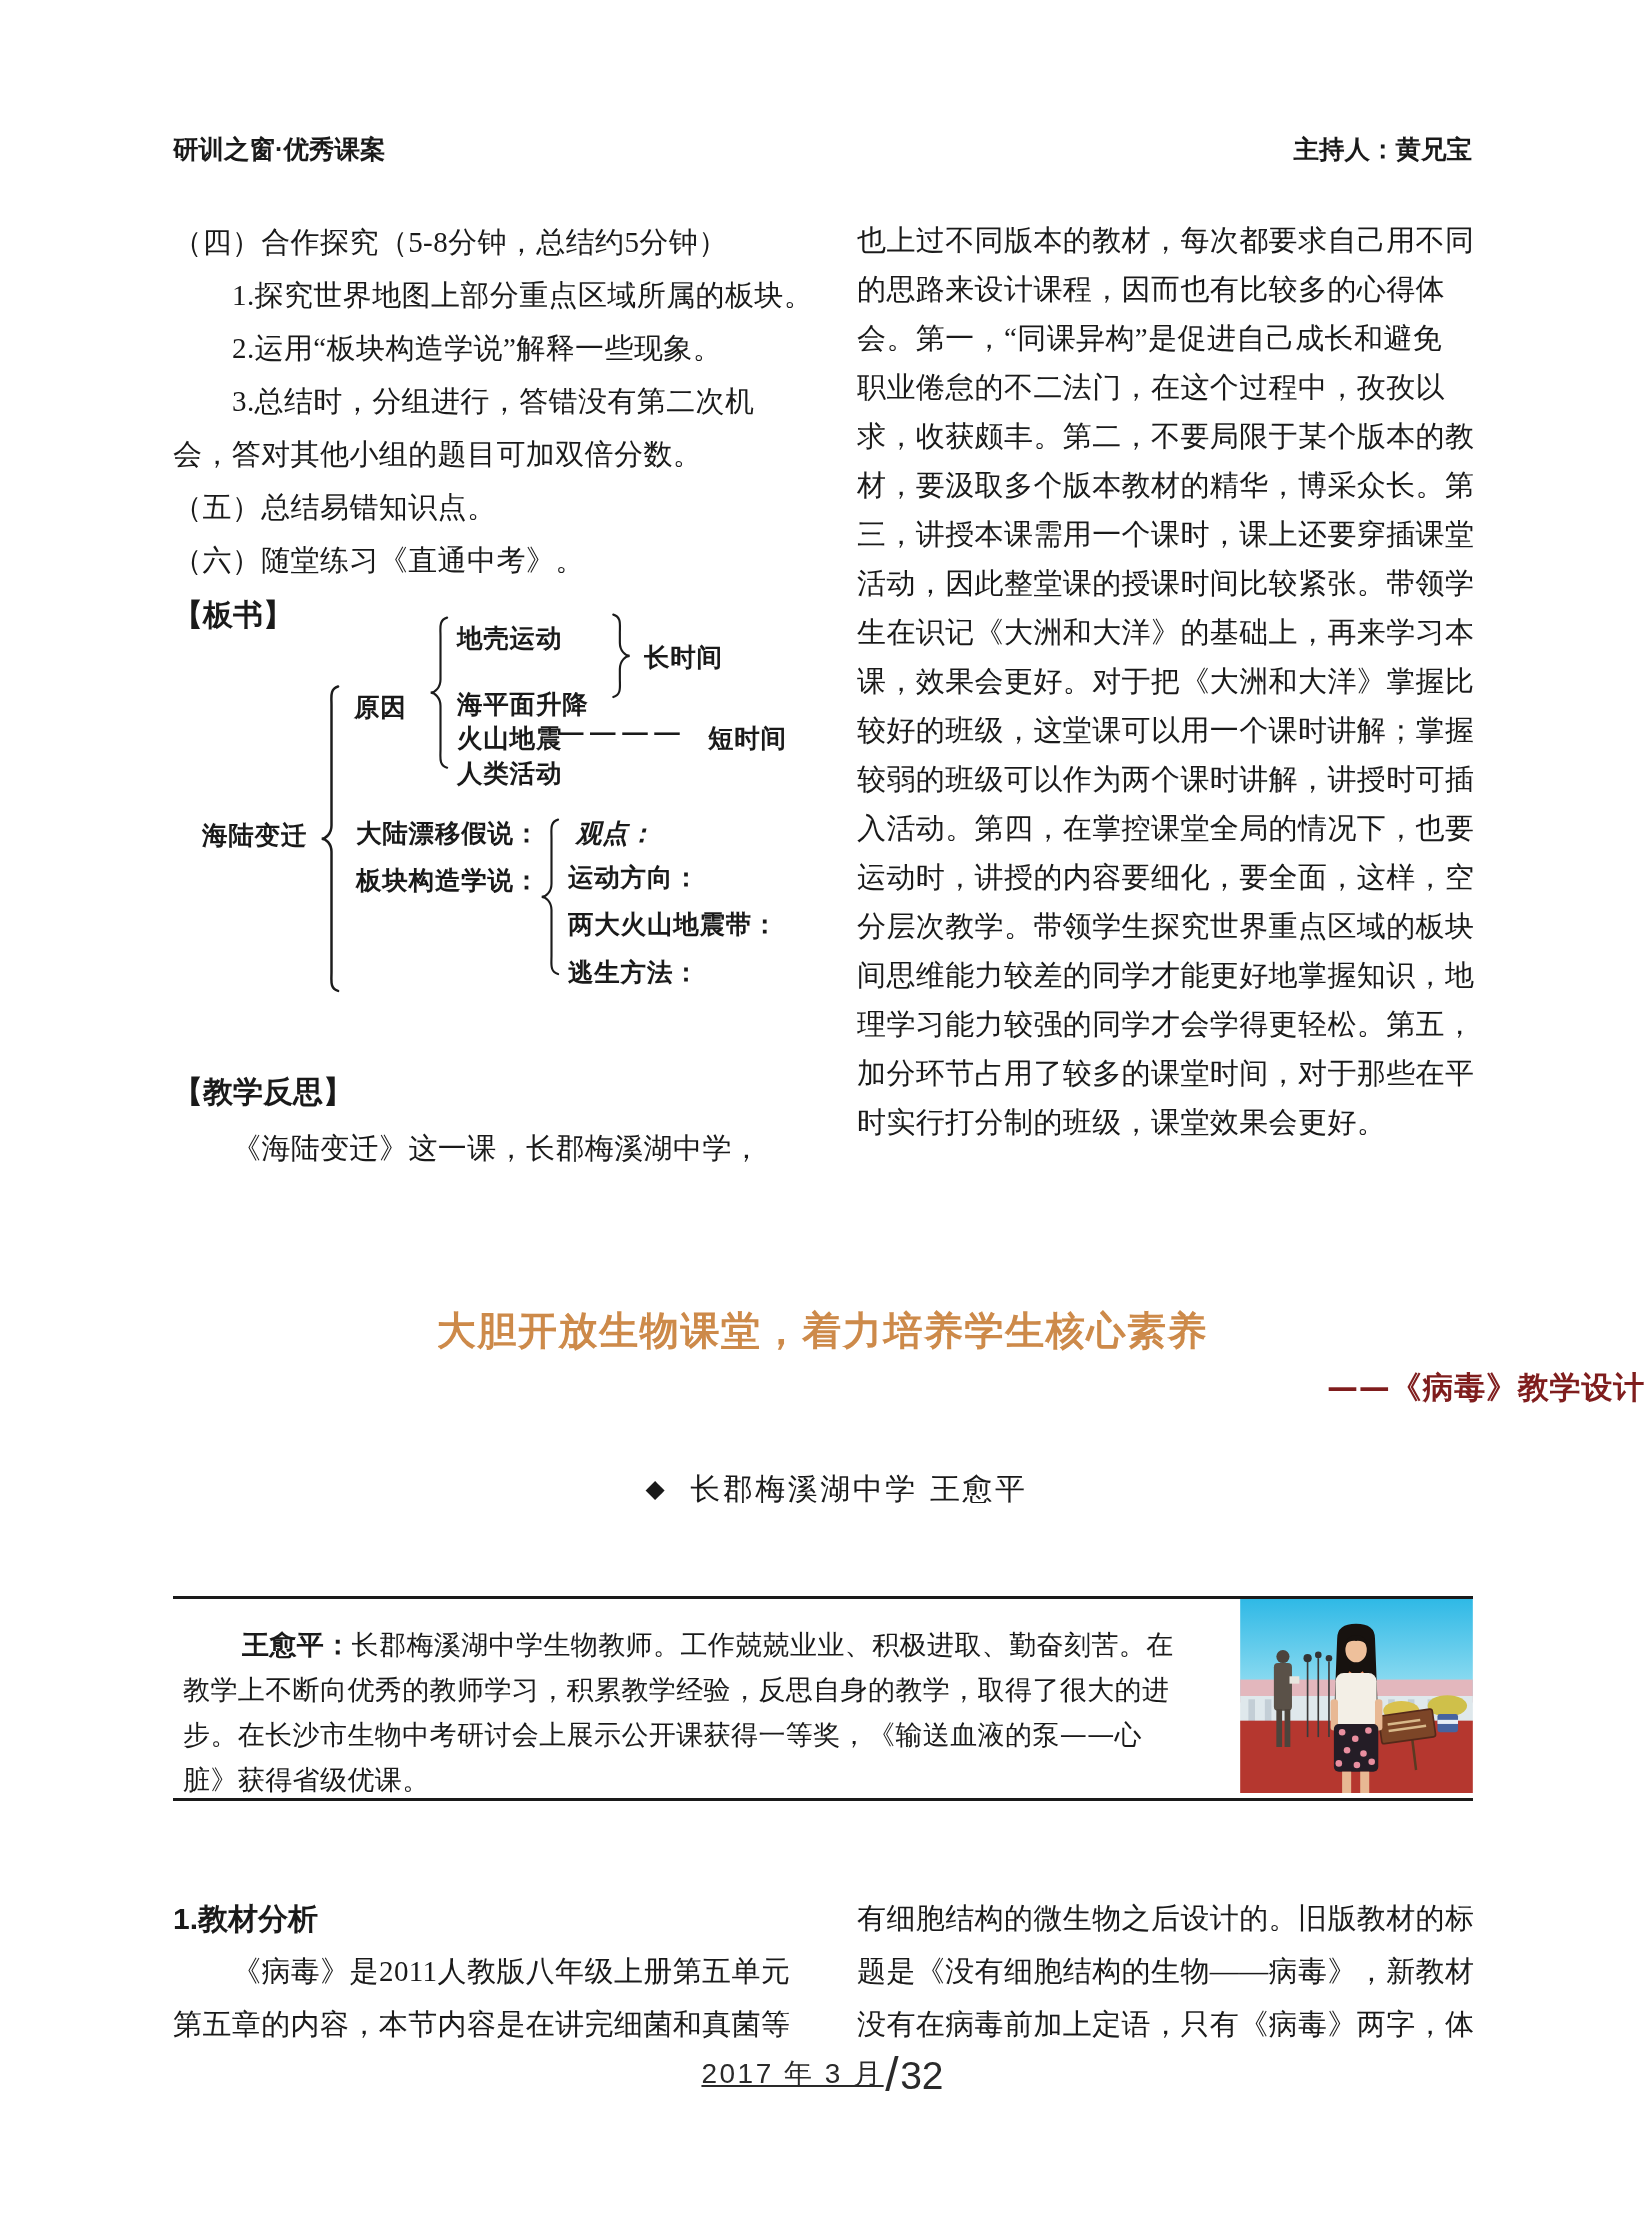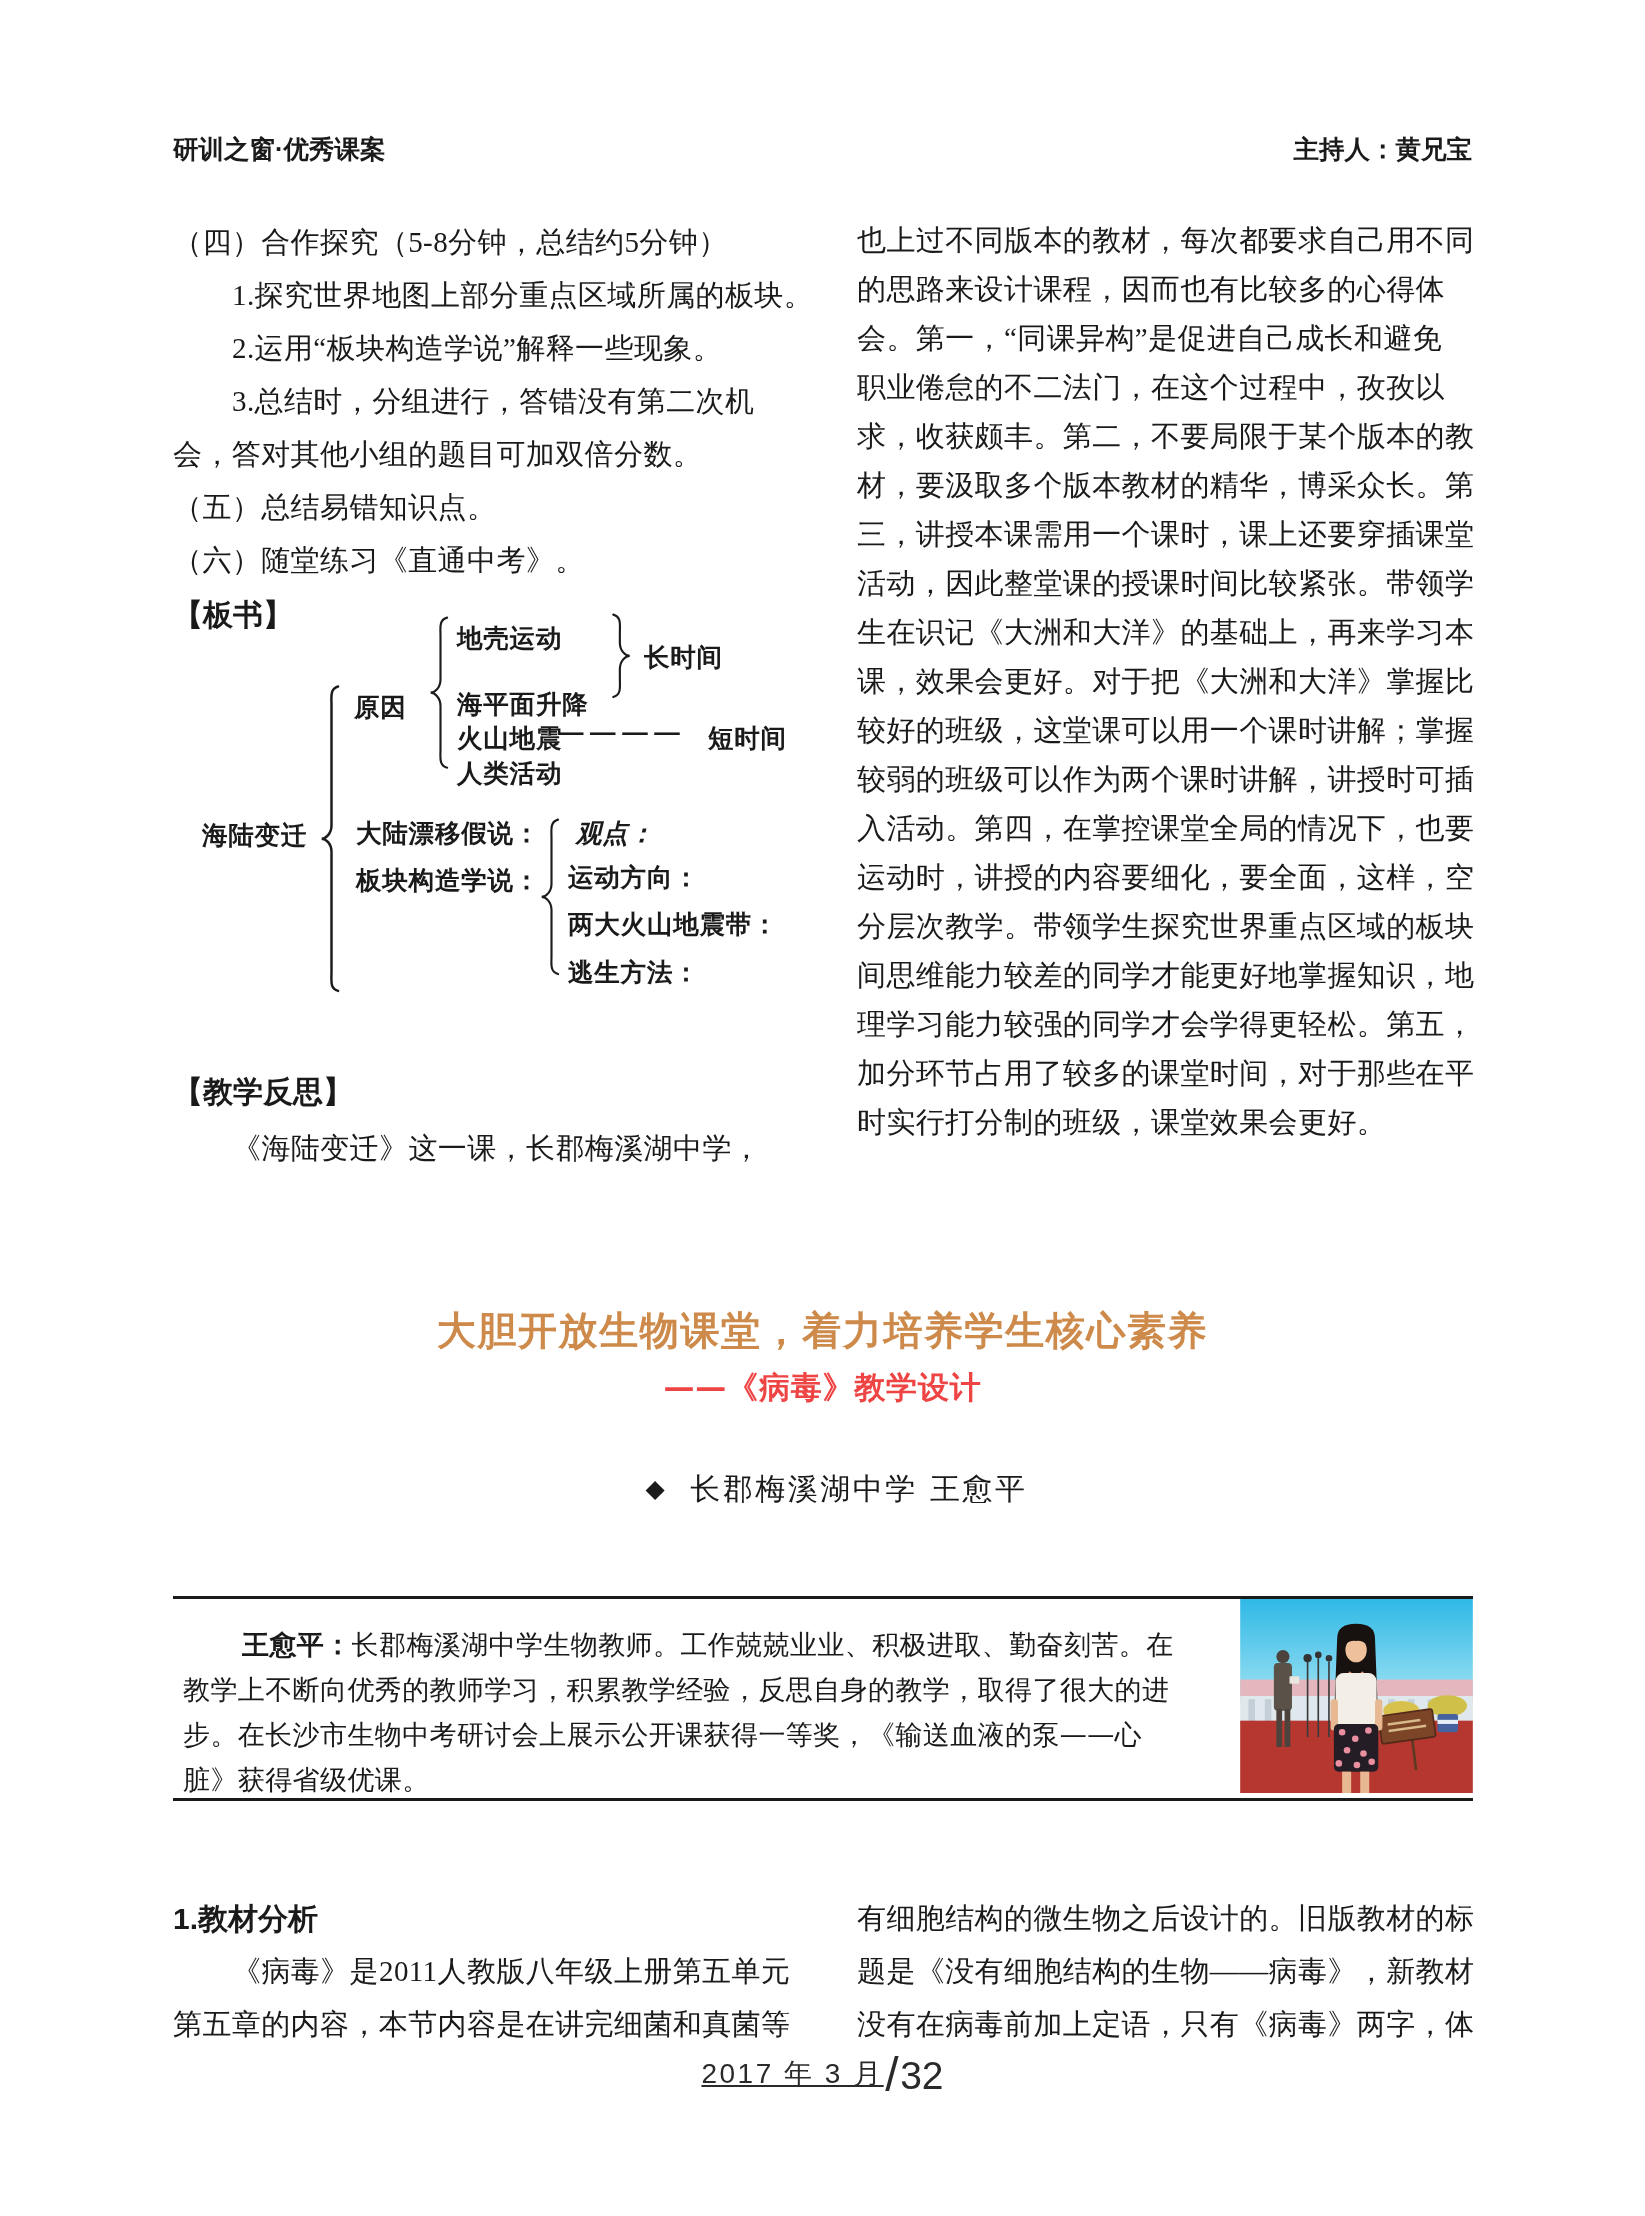--- a/index.html
+++ b/index.html
@@ -125,21 +125,21 @@
     <div class="rl">入活动。第四，在掌控课堂全局的情况下，也要</div>
     <div class="rl">运动时，讲授的内容要细化，要全面，这样，空</div>
     <div class="rl">分层次教学。带领学生探究世界重点区域的板块</div>
     <div class="rl">间思维能力较差的同学才能更好地掌握知识，地</div>
     <div class="rl">理学习能力较强的同学才会学得更轻松。第五，</div>
     <div class="rl">加分环节占用了较多的课堂时间，对于那些在平</div>
     <div class="rl">时实行打分制的班级，课堂效果会更好。</div>
   </div>
 
   <div class="a2-title" style="color:#cd8a4a;">大胆开放生物课堂，着力培养学生核心素养</div>
-  <div class="a2-subtitle" style="color:#ef4444;">——《病毒》教学设计</div>
+  <div class="a2-subtitle" style="color:#7f1d1d;text-align:right;">——《病毒》教学设计</div>
   <div class="a2-author"><span class="dia">◆</span><span>长郡梅溪湖中学  王愈平</span></div>
 
   <div class="bio-rule-top"></div>
   <div class="bio-text">
     <div class="bio-line ind"><b>王愈平：</b><span>长郡梅溪湖中学生物教师。工作兢兢业业、积极进取、勤奋刻苦。在</span></div>
     <div class="bio-line">教学上不断向优秀的教师学习，积累教学经验，反思自身的教学，取得了很大的进</div>
     <div class="bio-line">步。在长沙市生物中考研讨会上展示公开课获得一等奖，《输送血液的泵——心</div>
     <div class="bio-line">脏》获得省级优课。</div>
   </div>
 

